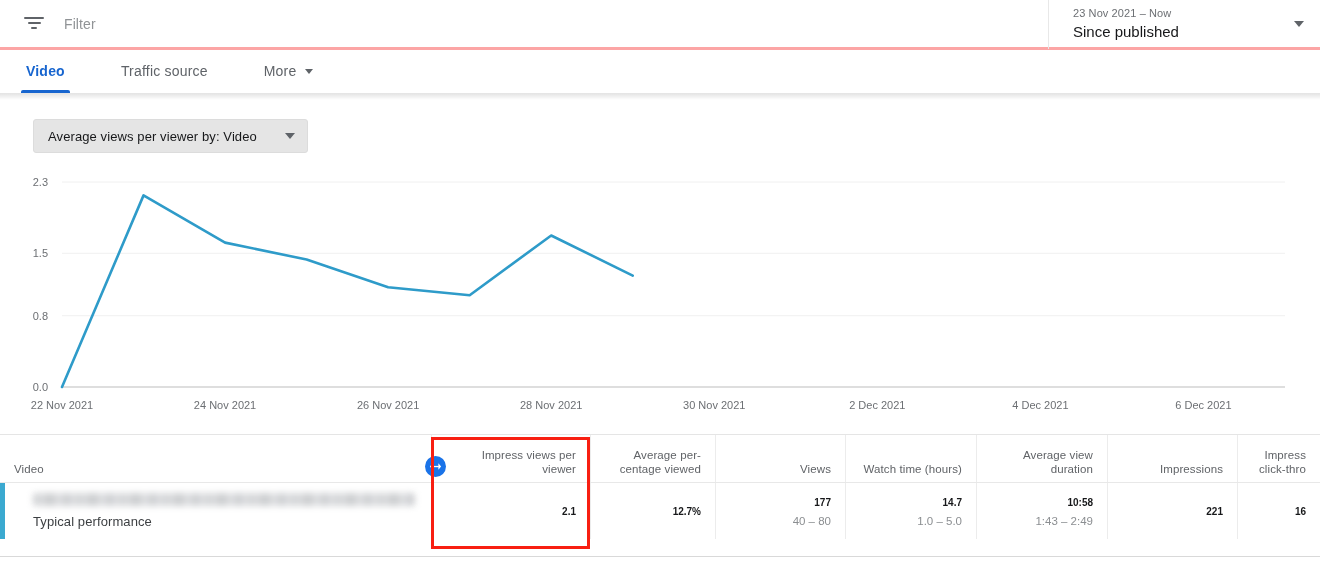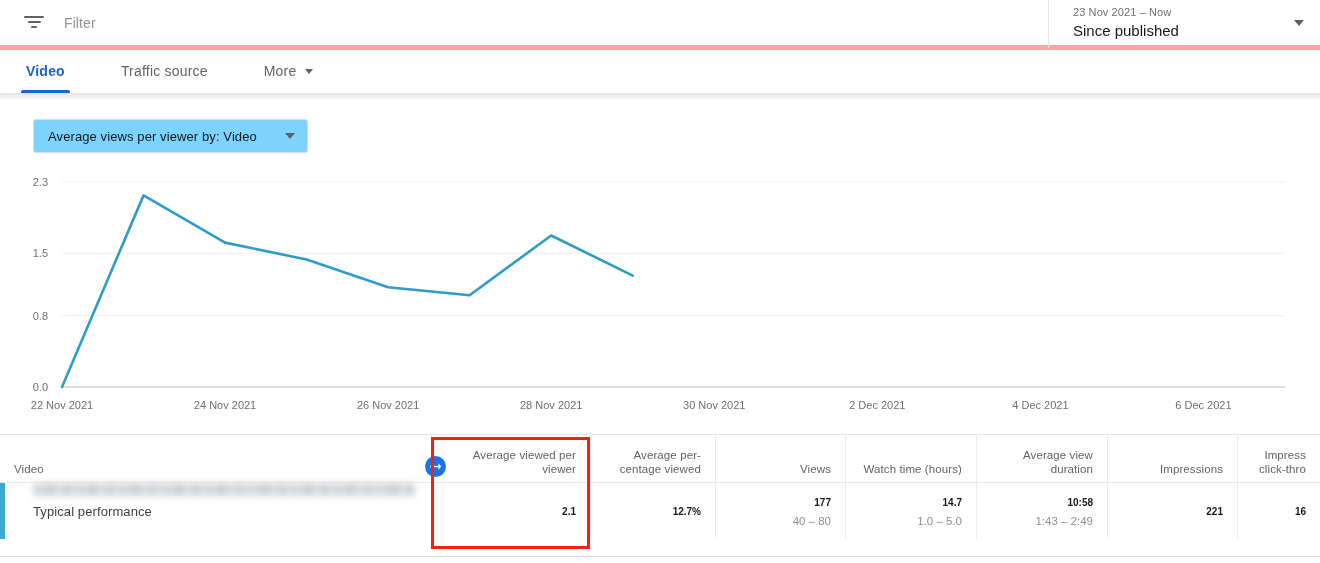--- a/index.html
+++ b/index.html
@@ -8,21 +8,21 @@
     width: 1320px; height: 563px;
     background: #ffffff;
     font-family: "Liberation Sans", sans-serif;
     overflow: hidden;
   }
   .page { position: relative; width: 1320px; height: 563px; background: #fff; }
 
   
   .topbar {
     position: absolute; left: 0; top: 0; width: 1320px; height: 50px;
-    border-bottom: 5px solid #fca5a5;
+    border-bottom: 3px solid #fca5a5;
     display: flex; align-items: center;
   }
   .filter-zone { display: flex; align-items: center; padding-left: 24px; flex: 1; height: 100%; }
   .filter-icon { width: 20px; height: 14px; display: block; margin-right: 20px; }
   .filter-icon span {
     display: block; background: #5f6368; height: 2px; margin: 0 auto 3px auto; border-radius: 1px;
   }
   .filter-icon span:nth-child(1) { width: 20px; }
   .filter-icon span:nth-child(2) { width: 13px; }
   .filter-icon span:nth-child(3) { width: 6px; margin-bottom: 0; }
@@ -62,21 +62,21 @@
   }
   .tabs-shadow {
     position: absolute; left: 0; top: 94px; width: 1320px; height: 6px;
     background: linear-gradient(to bottom, rgba(0,0,0,.10), rgba(0,0,0,0));
   }
 
   
   .metric-select {
     position: absolute; left: 33px; top: 119px;
     height: 34px; padding: 0 12px 0 14px;
-    border: 1px solid #dcdcdc; border-radius: 3px; background: #7dd3fc;
+    border: 1px solid #dcdcdc; border-radius: 3px; background: #e5e5e5;
     display: flex; align-items: center; cursor: pointer;
   }
   .metric-select .label { font-size: 13px; color: #17181a; letter-spacing: .1px; }
   .metric-select .caret2 {
     width: 0; height: 0; border-left: 5px solid transparent; border-right: 5px solid transparent;
     border-top: 6px solid #5f6368; margin-left: 28px;
   }
 
   
   .chart-wrap { position: absolute; left: 0; top: 170px; width: 1320px; height: 265px; }
@@ -95,21 +95,21 @@
   .cell {
     display: flex; flex-direction: column; justify-content: flex-end;
     padding: 0 14px 6px 14px; border-left: 1px solid #ececec;
     text-align: right;
   }
   .cell.first { border-left: none; text-align: left; align-items: flex-start; }
   .th-label { font-size: 11.5px; color: #606367; line-height: 14px; letter-spacing: .1px; }
   .td-main { font-size: 10px; color: #17181a; font-weight: bold; line-height: 19px; }
   .td-sub { font-size: 11.5px; color: #8b8e91; line-height: 15px; margin-top: 2px; }
   .tbody .cell { justify-content: center; padding-bottom: 0; }
-  .tbody .cell.first { justify-content: flex-start; }
+  .tbody .cell.first { justify-content: center; }
 
   .accent-bar { position: absolute; left: 0; top: 0; width: 5px; height: 56px; background: #3ba9d0; }
   .blur-title {
     height: 13px; width: 382px; border-radius: 2px; margin-bottom: 8px;
     background: repeating-linear-gradient(90deg,
       #cfd1d3 0px, #d9dadc 9px, #c7c9cb 17px, #dedfe1 26px, #cacccf 34px, #e2e3e5 43px);
     filter: blur(3.2px); opacity: .95;
   }
   .typical { font-size: 13px; color: #3c3f42; letter-spacing: .1px; }
 
@@ -199,21 +199,21 @@
       <path id="series-path" fill="none" stroke-width="2.6" stroke-linejoin="round" stroke-linecap="round" d="M62,217 L143.53333333333333,25.369565217391283 L225.06666666666666,72.60869565217388 L306.6,89.54347826086955 L388.1333333333333,117.17391304347825 L469.66666666666663,125.19565217391303 L551.2,65.47826086956522 L632.7333333333333,105.58695652173911" stroke="#2e9bc9"></path>
     </svg>
   </div>
 
   <div class="table-wrap">
     <div class="trow thead" id="thead-row">
         <div class="cell first" style="width: 431px; flex: 0 0 431px;">
           <div class="th-label">Video</div>
         </div>
         <div class="cell" style="width: 159px; flex: 0 0 159px;">
-          <div class="th-label" style="text-align: right;">Average viewed per viewer</div>
+          <div class="th-label" style="text-align: right;">Impress views per viewer</div>
         </div>
         <div class="cell" style="width: 125px; flex: 0 0 125px;">
           <div class="th-label" style="text-align: right;">Average per-centage viewed</div>
         </div>
         <div class="cell" style="width: 130px; flex: 0 0 130px;">
           <div class="th-label" style="text-align: right;">Views</div>
         </div>
         <div class="cell" style="width: 131px; flex: 0 0 131px;">
           <div class="th-label" style="">Watch time (hours)</div>
         </div>

